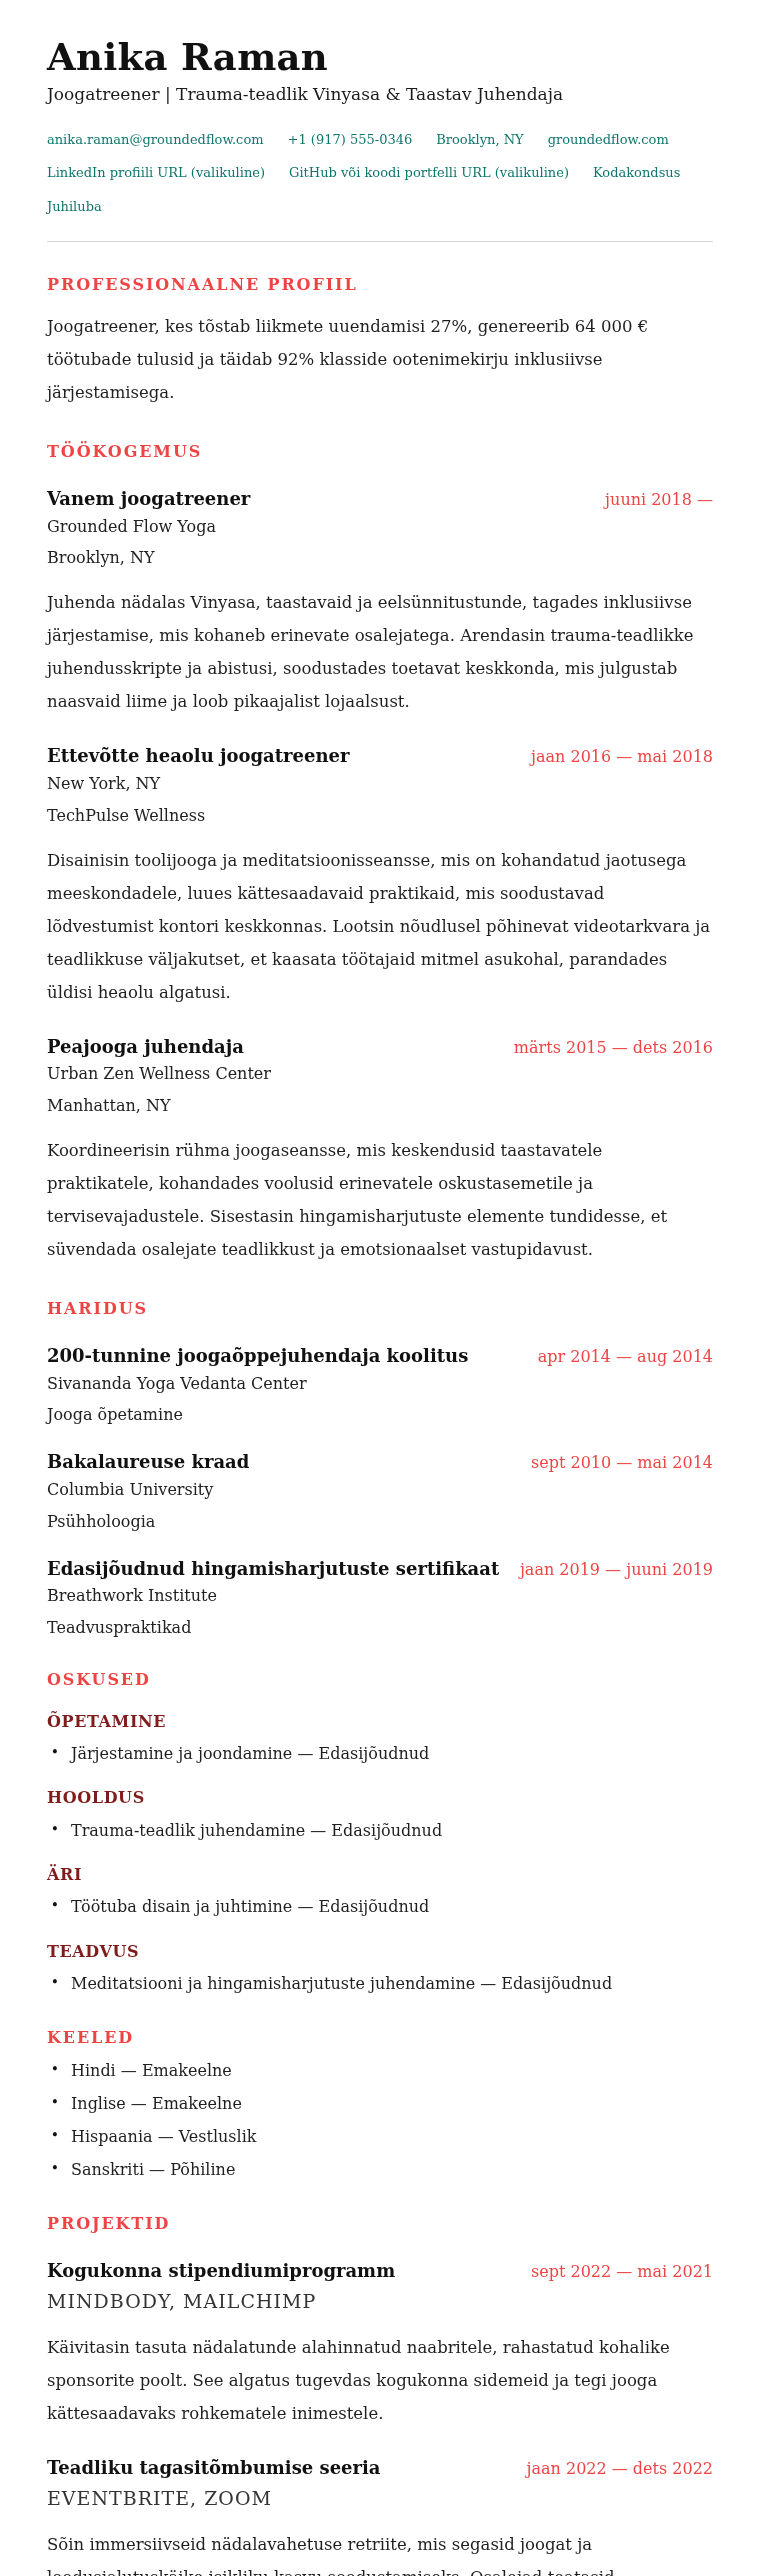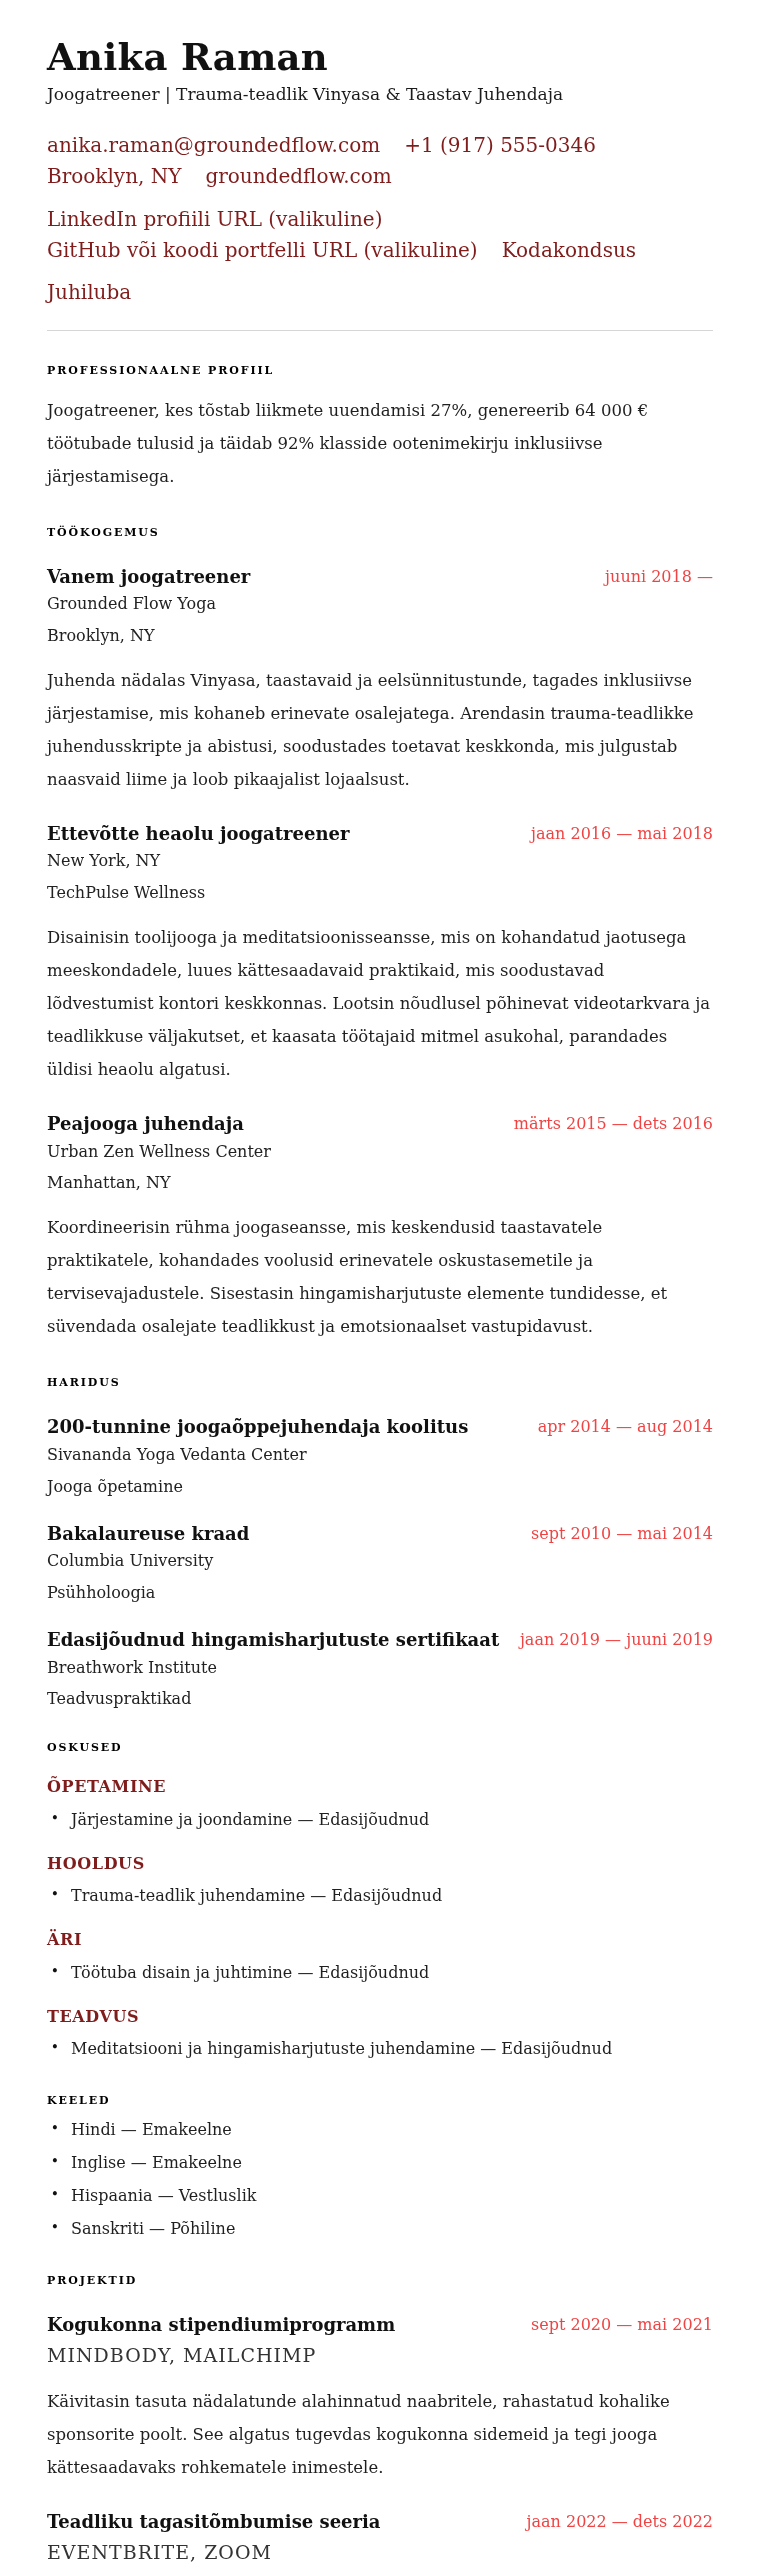--- a/index.html
+++ b/index.html
@@ -23,49 +23,49 @@
     font-size: 17px;
     color: #1b1b1b;
   }
   .contact {
     margin-top: 28px;
   }
   .contact-row {
     display: flex;
     flex-wrap: wrap;
     gap: 5px 24px;
-    font-size: 20px;
-    color: #7f1d1d;
+    font-size: 13px;
+    color: #0f766e;
     margin-bottom: 16.5px;
     line-height: 1.3;
   }
   .divider {
     border: none;
     border-top: 1.3px solid #d6d6d6;
     margin-top: 25px;
   }
   .section { margin-top: 33px; }
   .section-heading {
-    font-size: 11px;
+    font-size: 16px;
     font-weight: 700;
     letter-spacing: 1.9px;
-    color: #000000;
+    color: #ef4444;
   }
   .paragraph {
     margin-top: 16.5px;
     font-size: 16.5px;
     line-height: 2.0;
     color: #1f1f1f;
     max-width: 667px;
   }
   .entry { margin-top: 27px; }
   .entry-header {
     display: flex;
     justify-content: space-between;
-    align-items: center;
+    align-items: flex-end;
   }
   .entry-title {
     font-size: 18px;
     font-weight: 700;
     color: #111;
   }
   .entry-dates {
     font-size: 16px;
     color: #ef4444;
     white-space: nowrap;
@@ -258,21 +258,21 @@
         <li>Sanskriti — Põhiline</li>
       </ul>
   </section>
 
   <section class="section">
     <h2 class="section-heading">PROJEKTID</h2>
 
     <div class="entry">
       <div class="entry-header">
         <span class="entry-title">Kogukonna stipendiumiprogramm</span>
-        <span class="entry-dates">sept 2020 — mai 2021</span>
+        <span class="entry-dates">sept 2022 — mai 2021</span>
       </div>
       <div class="tools-line">MINDBODY, MAILCHIMP</div>
       <p class="paragraph entry-desc">Käivitasin tasuta nädalatunde alahinnatud naabritele, rahastatud kohalike sponsorite poolt. See algatus tugevdas kogukonna sidemeid ja tegi jooga kättesaadavaks rohkematele inimestele.</p>
     </div>
 
     <div class="entry">
       <div class="entry-header">
         <span class="entry-title">Teadliku tagasitõmbumise seeria</span>
         <span class="entry-dates">jaan 2022 — dets 2022</span>
       </div>

